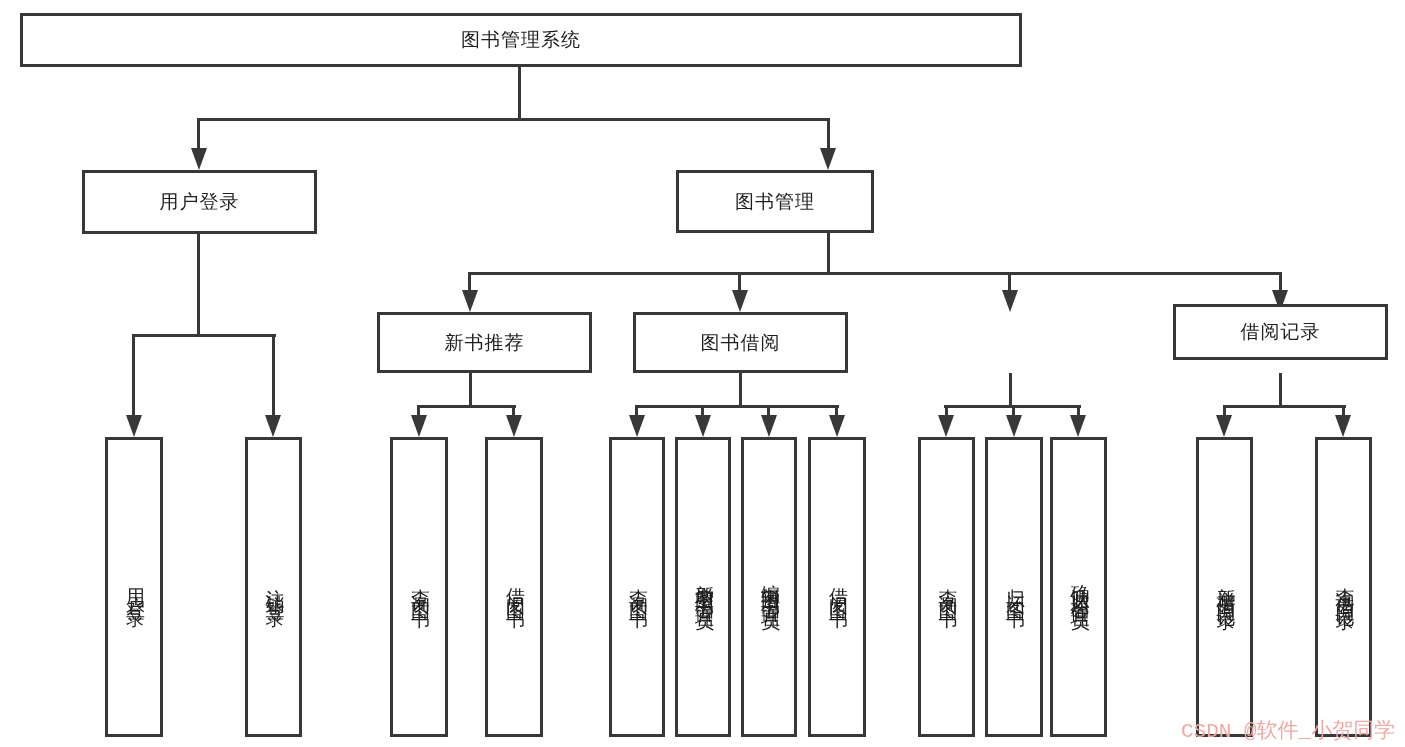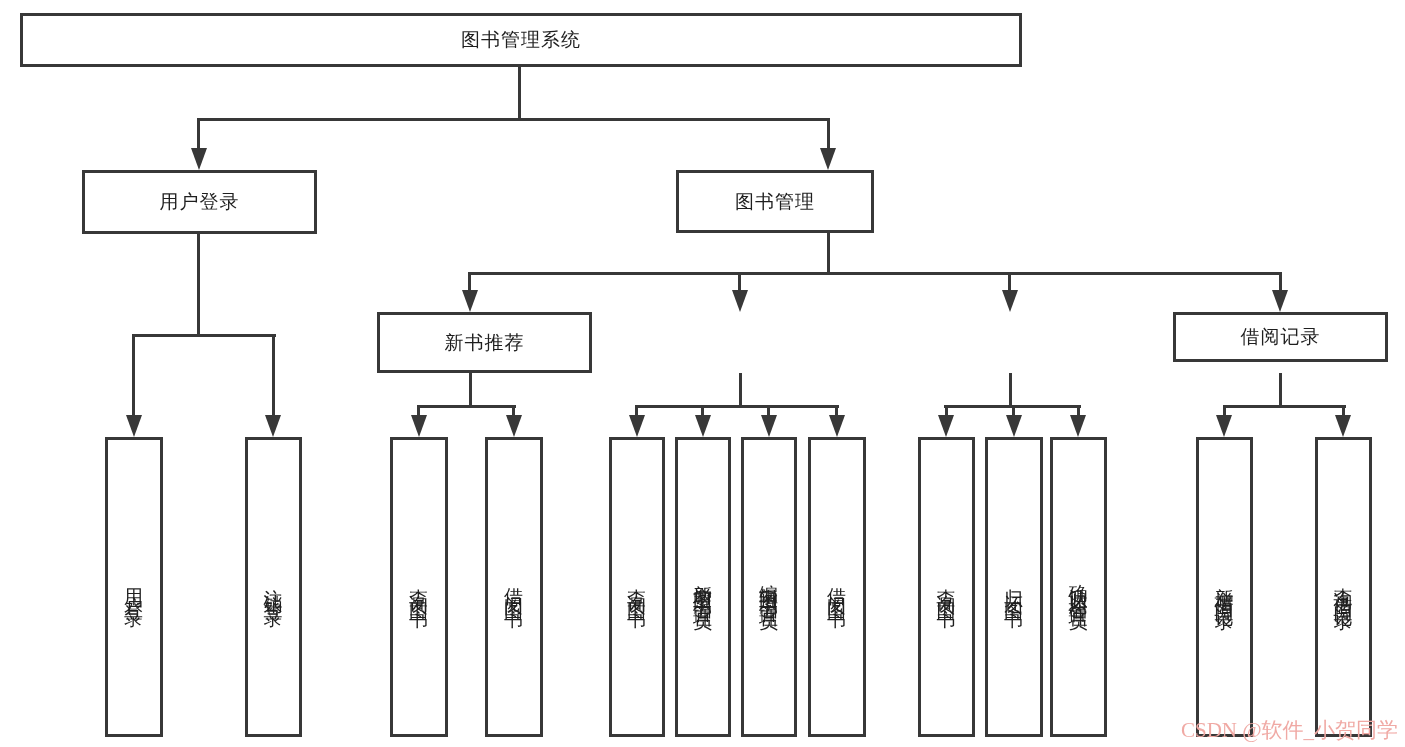--- a/index.html
+++ b/index.html
@@ -1,17 +1,17 @@
 <!DOCTYPE html>
 <html><head>
 <meta charset="utf-8">
 <style>
   html,body{margin:0;padding:0;background:#ffffff;}
   .stage{position:relative;width:1405px;height:747px;background:#ffffff;
-         font-family:Liberation Serif, serif;color:#1f1f1f;overflow:hidden;}
+         font-family:Liberation Mono, monospace;color:#1f1f1f;overflow:hidden;}
   .hbox{position:absolute;box-sizing:border-box;border:3px solid #383838;background:#ffffff;
         display:flex;align-items:center;justify-content:center;font-size:19px;letter-spacing:1px;}
   .vbox{position:absolute;box-sizing:border-box;border:3px solid #383838;background:#ffffff;
         display:flex;align-items:center;justify-content:center;
         writing-mode:vertical-rl;text-orientation:mixed;font-size:19px;line-height:1;letter-spacing:7px;}
   .vl{position:absolute;width:3px;background:#383838;}
   .hl{position:absolute;height:3px;background:#383838;}
   .ar{position:absolute;width:0;height:0;border-left:8px solid transparent;
       border-right:8px solid transparent;border-top:22px solid #383838;}
   .wm{position:absolute;left:1181px;top:716px;font-size:21px;color:#f0a9a4;
@@ -46,21 +46,22 @@
   <div class="vl" style="left:468px;top:272px;height:20px;"></div>
   <div class="ar" style="left:462px;top:290px;"></div>
   <div class="vl" style="left:738px;top:272px;height:20px;"></div>
   <div class="ar" style="left:732px;top:290px;"></div>
   <div class="vl" style="left:1008px;top:272px;height:20px;"></div>
   <div class="ar" style="left:1002px;top:290px;"></div>
   <div class="vl" style="left:1279px;top:272px;height:20px;"></div>
   <div class="ar" style="left:1272px;top:290px;"></div>
 
   <div class="hbox" style="left:377px;top:312px;width:215px;height:61px;">新书推荐</div>
-  <div class="hbox" style="left:1173px;top:312px;width:215px;height:50px;">借阅记录</div>
+  <div class="hbox" style="left:633px;top:312px;width:215px;height:61px;">图书借阅</div>
+  <div class="hbox" style="left:1173px;top:304px;width:215px;height:56px;">借阅记录</div>
 
   <div class="vl" style="left:469px;top:373px;height:32px;"></div>
   <div class="hl" style="left:417px;top:405px;width:99px;"></div>
   <div class="vl" style="left:417px;top:405px;height:14px;"></div>
   <div class="ar" style="left:411px;top:415px;"></div>
   <div class="vl" style="left:512px;top:405px;height:14px;"></div>
   <div class="ar" style="left:506px;top:415px;"></div>
 
   <div class="vl" style="left:739px;top:373px;height:32px;"></div>
   <div class="hl" style="left:635px;top:405px;width:204px;"></div>

